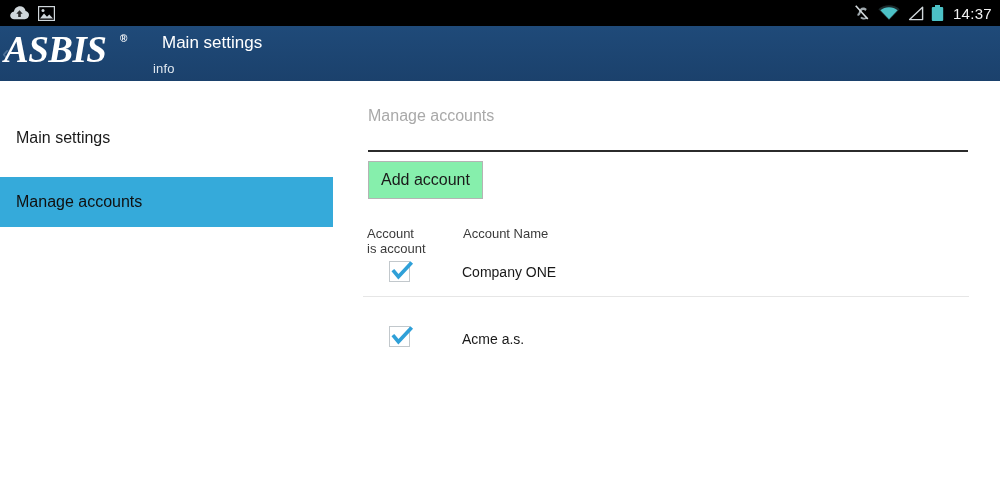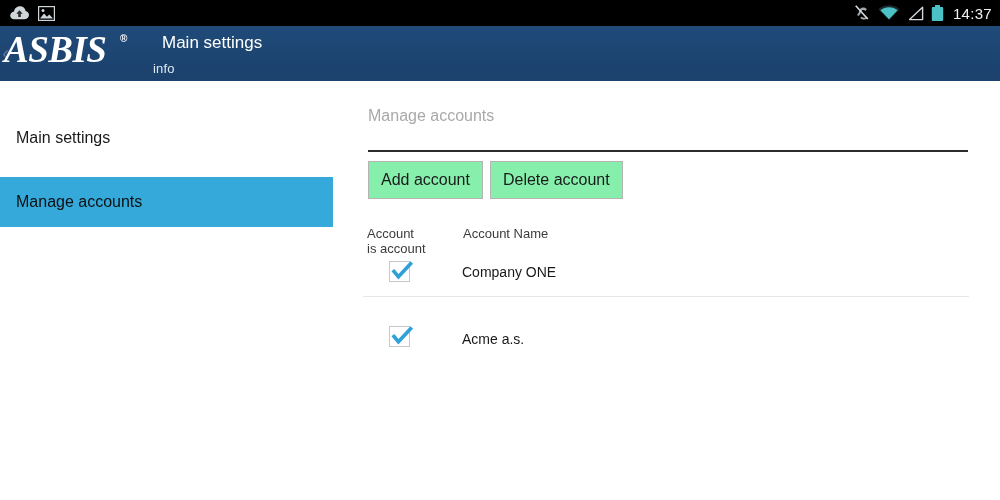--- a/index.html
+++ b/index.html
@@ -333,21 +333,20 @@
   </div>
 
   <div class="content">
 
     <div class="content-title">Manage accounts</div>
 
     <div class="hrule"></div>
 
     <div class="btn-row">
       <button class="btn">Add account</button>
-      <button class="btn">Delete account</button>
     </div>
 
     <div class="col-heads">
       <div class="col-head active-col">
         <div>Account</div>
         <div>is account</div>
       </div>
       <div class="col-head name-col">Account Name</div>
     </div>
 

